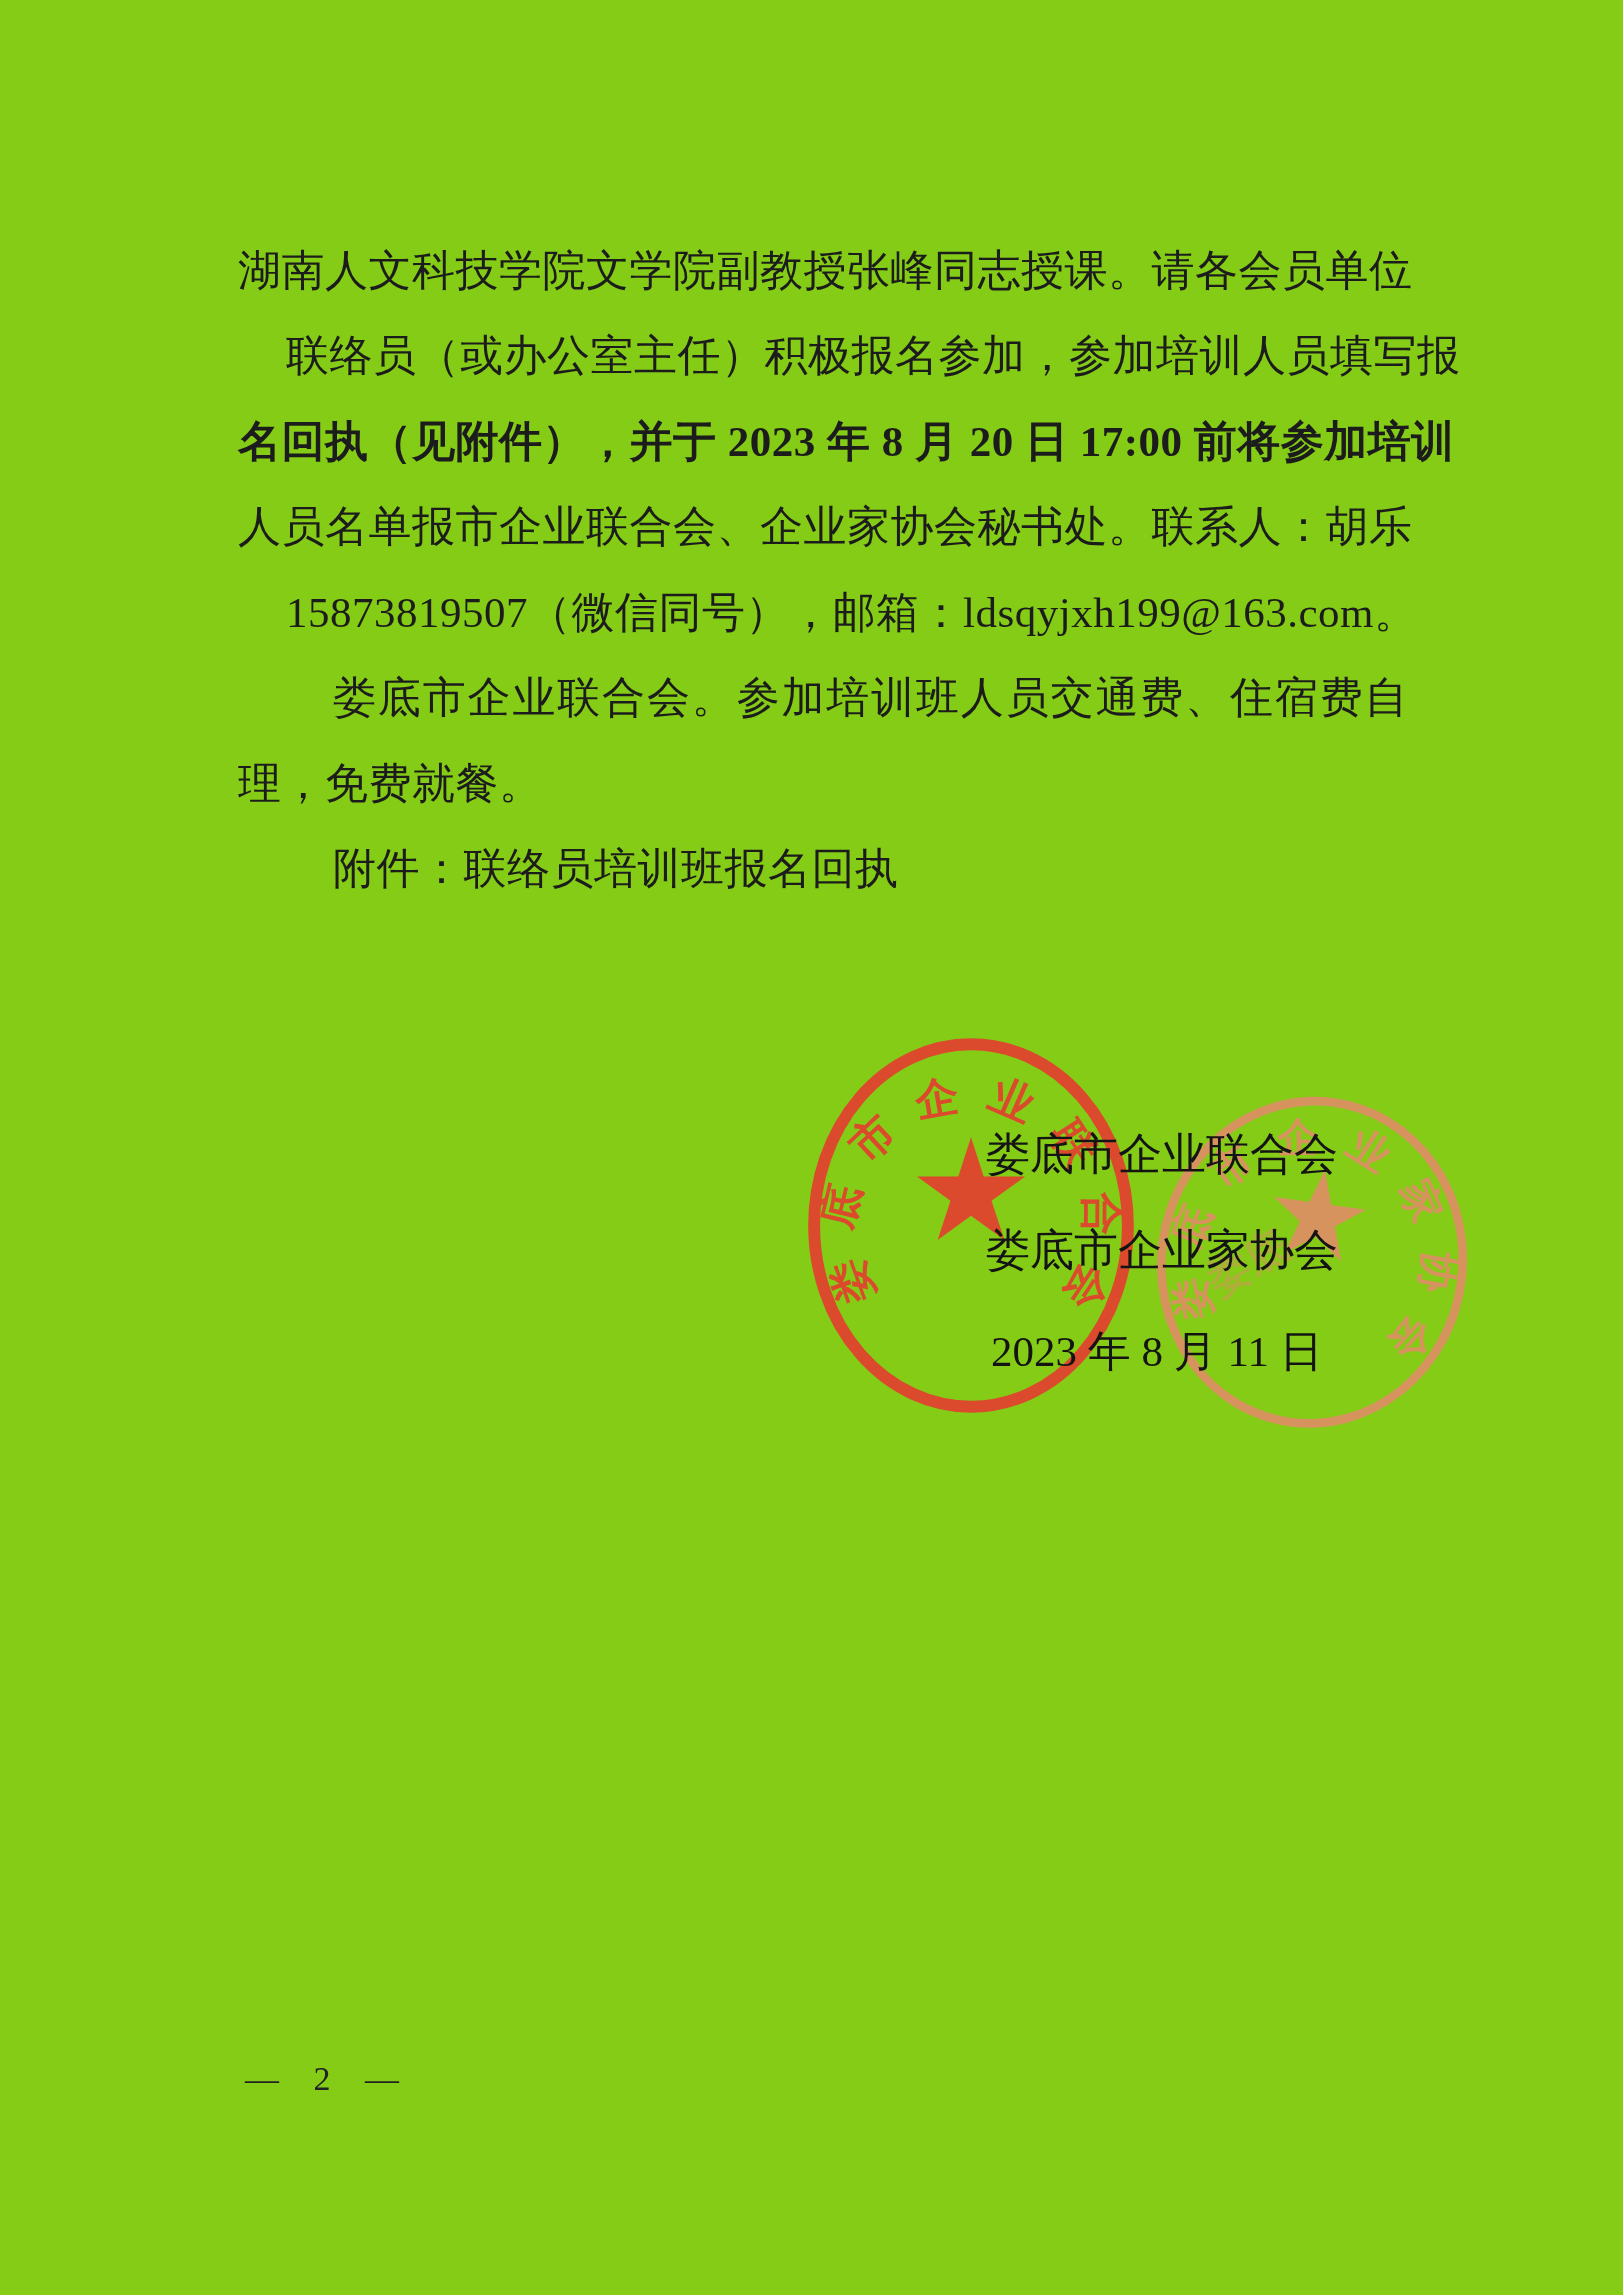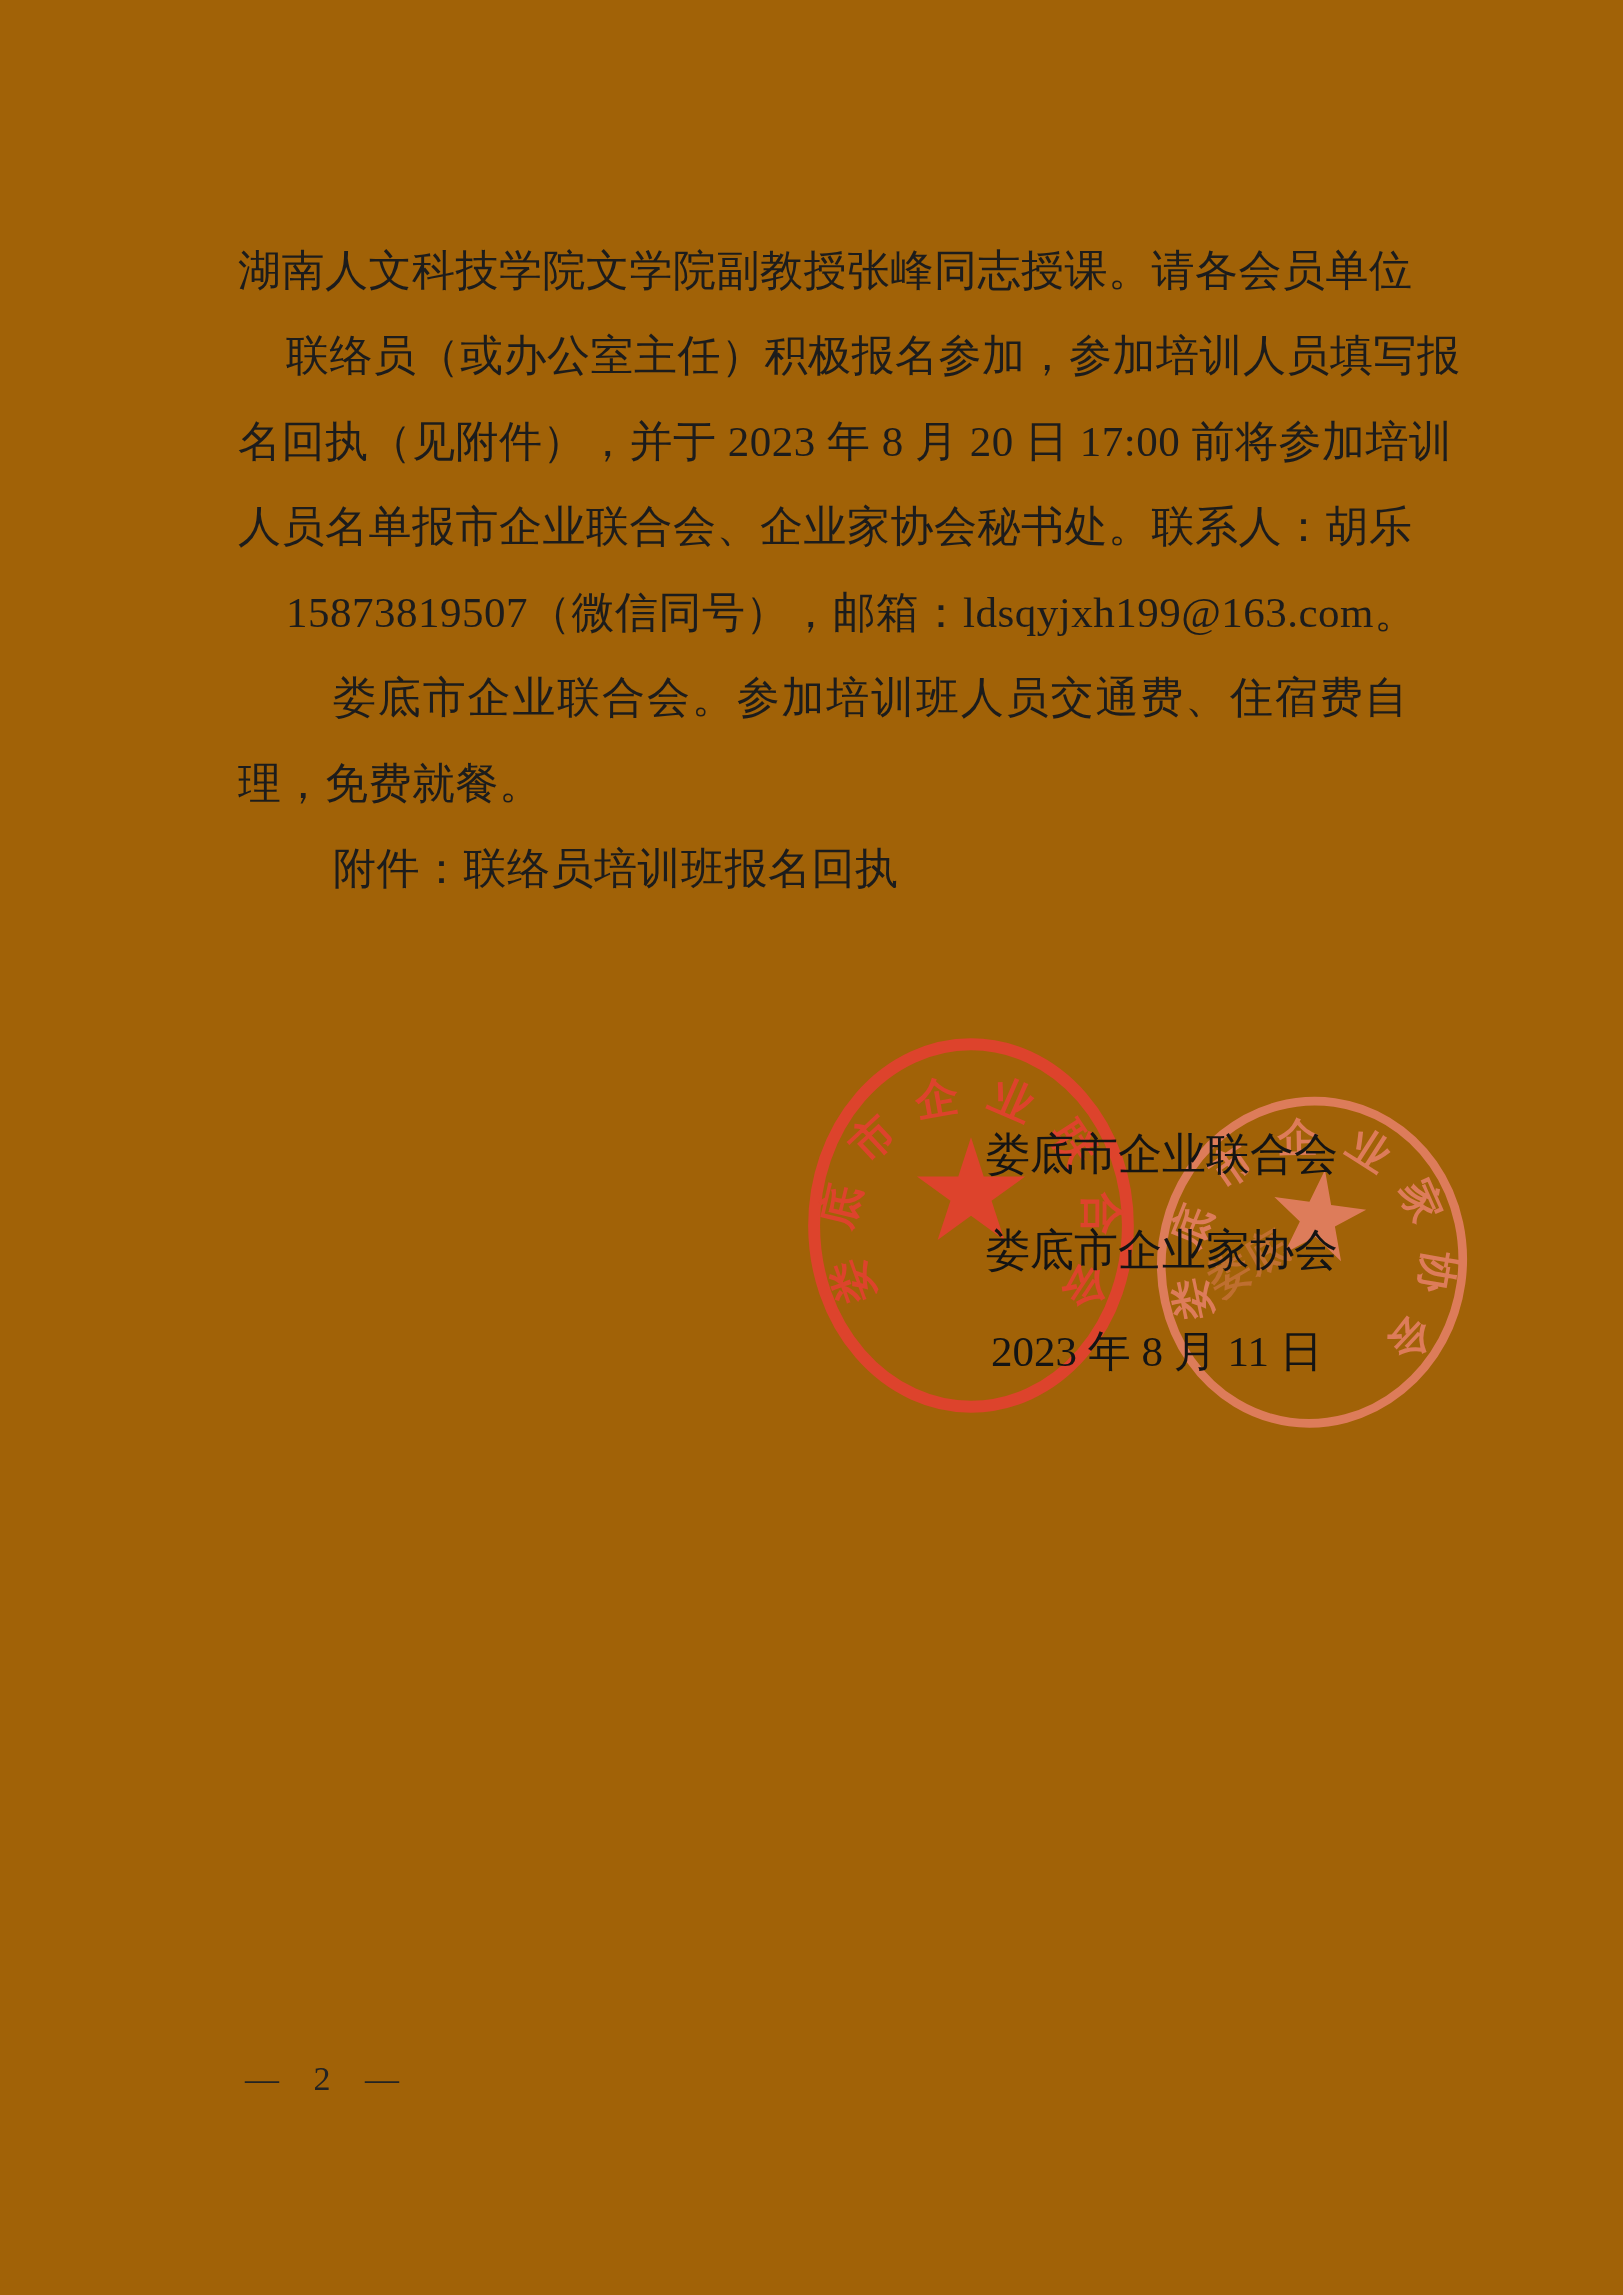--- a/index.html
+++ b/index.html
@@ -4,21 +4,21 @@
 <style>
   html, body {
     margin: 0;
     padding: 0;
     background: #ffffff;
   }
   .page {
     position: relative;
     width: 1623px;
     height: 2295px;
-    background: #a16207;
+    background: #84cc16;
     overflow: hidden;
     font-family: "Liberation Serif", "DejaVu Serif", serif;
     color: #1c1c1c;
   }
   .bline {
     position: absolute;
     font-size: 43px;
     line-height: 61px;
     letter-spacing: 0.5px;
     white-space: nowrap;
@@ -66,21 +66,21 @@
     white-space: nowrap;
   }
 </style>
 </head>
 <body>
 
 <div class="page">
 
   <div class="bline just" style="left:238px; top:240px;">湖南人文科技学院文学院副教授张峰同志授课。请各会员单位</div>
   <div class="bline just" style="left:238px; top:325px;margin-left:48px;">联络员（或办公室主任）积极报名参加，参加培训人员填写报</div>
-  <div class="bline just" style="left:238px; top:411px;">名回执（见附件），并于 2023 年 8 月 20 日 17:00 前将参加培训</div>
+  <div class="bline just" style="left:238px; top:411px;font-weight:bold;">名回执（见附件），并于 2023 年 8 月 20 日 17:00 前将参加培训</div>
   <div class="bline just" style="left:238px; top:496px;">人员名单报市企业联合会、企业家协会秘书处。联系人：胡乐</div>
   <div class="bline" style="left:238px; top:582px;margin-left:48px;">15873819507（微信同号），邮箱：ldsqyjxh199@163.com。</div>
   <div class="bline just-indent" style="left:333px; top:667px;">娄底市企业联合会。参加培训班人员交通费、住宿费自</div>
   <div class="bline" style="left:238px; top:753px;">理，免费就餐。</div>
   <div class="bline" style="left:333px; top:838px;">附件：联络员培训班报名回执</div>
 
   <svg class="seal seal-left" style="left:806px; top:1036px;" width="330" height="379" viewBox="0 0 610 700">
     <ellipse cx="305" cy="350" rx="290" ry="335" fill="none" stroke-width="22" stroke="#e2412f"></ellipse>
     <polygon points="305,187 328.5,259.6 404.9,259.6 343,304.4 366.7,376.9 305,332 243.3,376.9 267,304.4 205.1,259.6 281.5,259.6" fill="#e2412f"></polygon>
     <defs>

